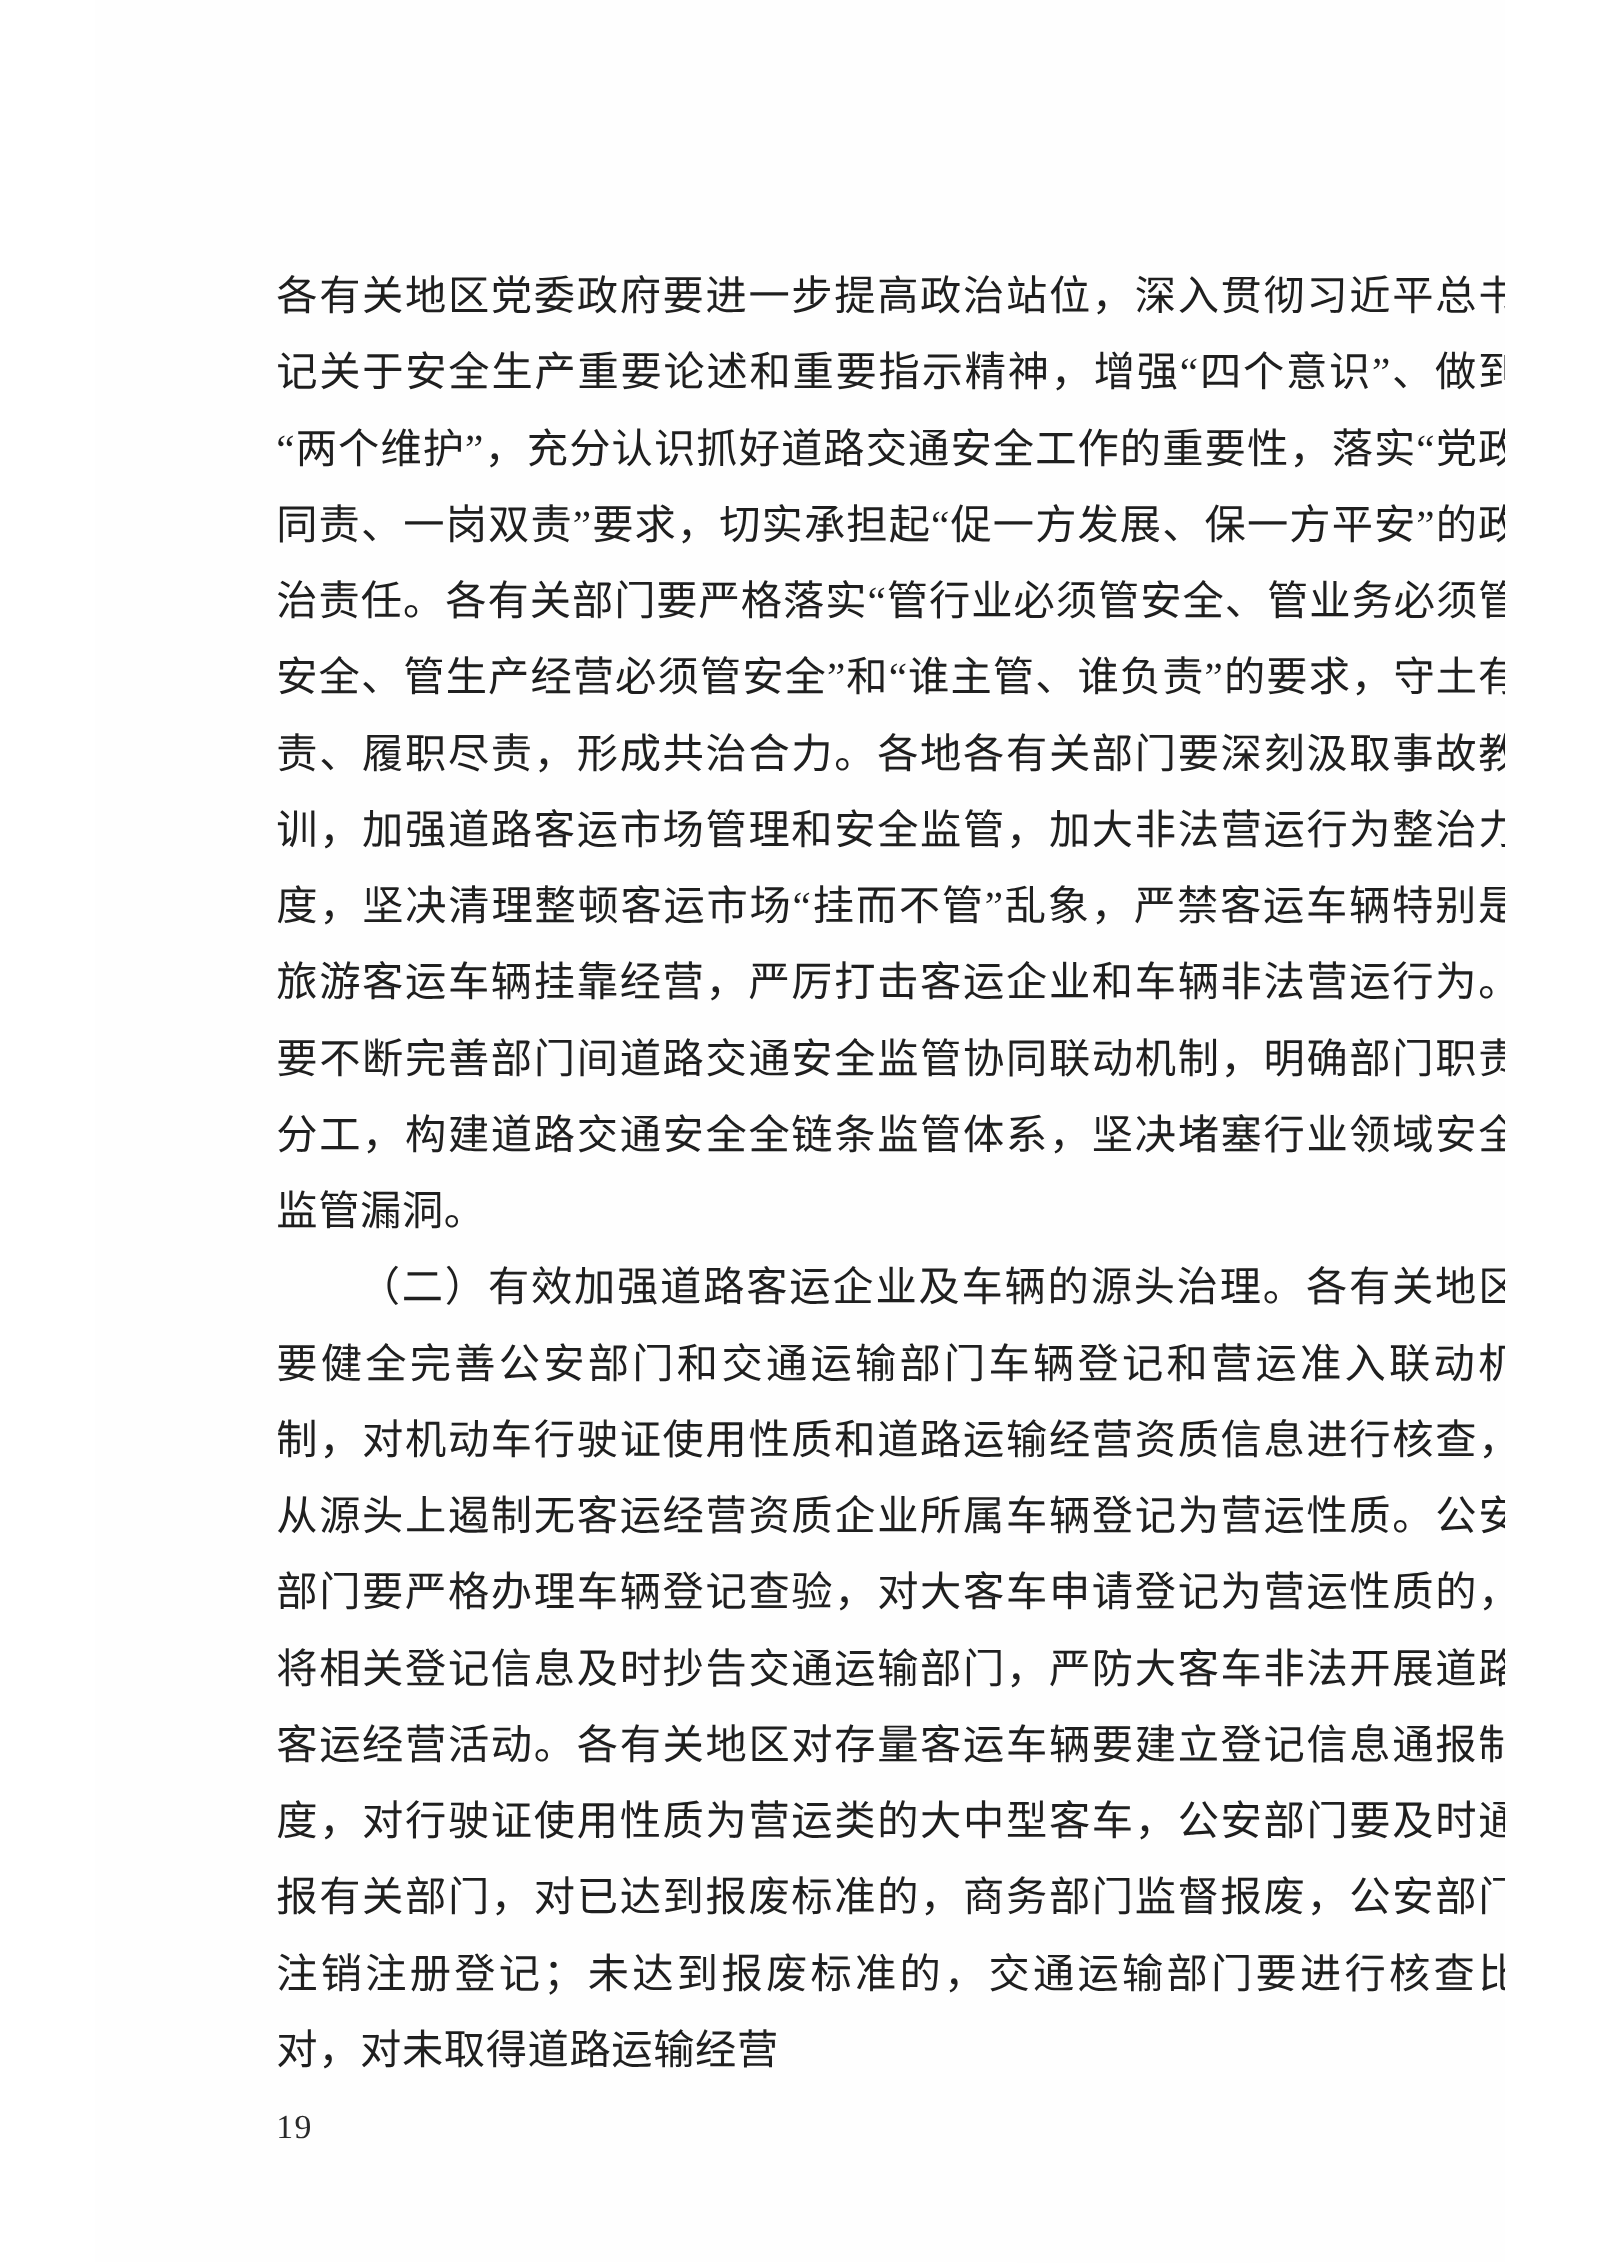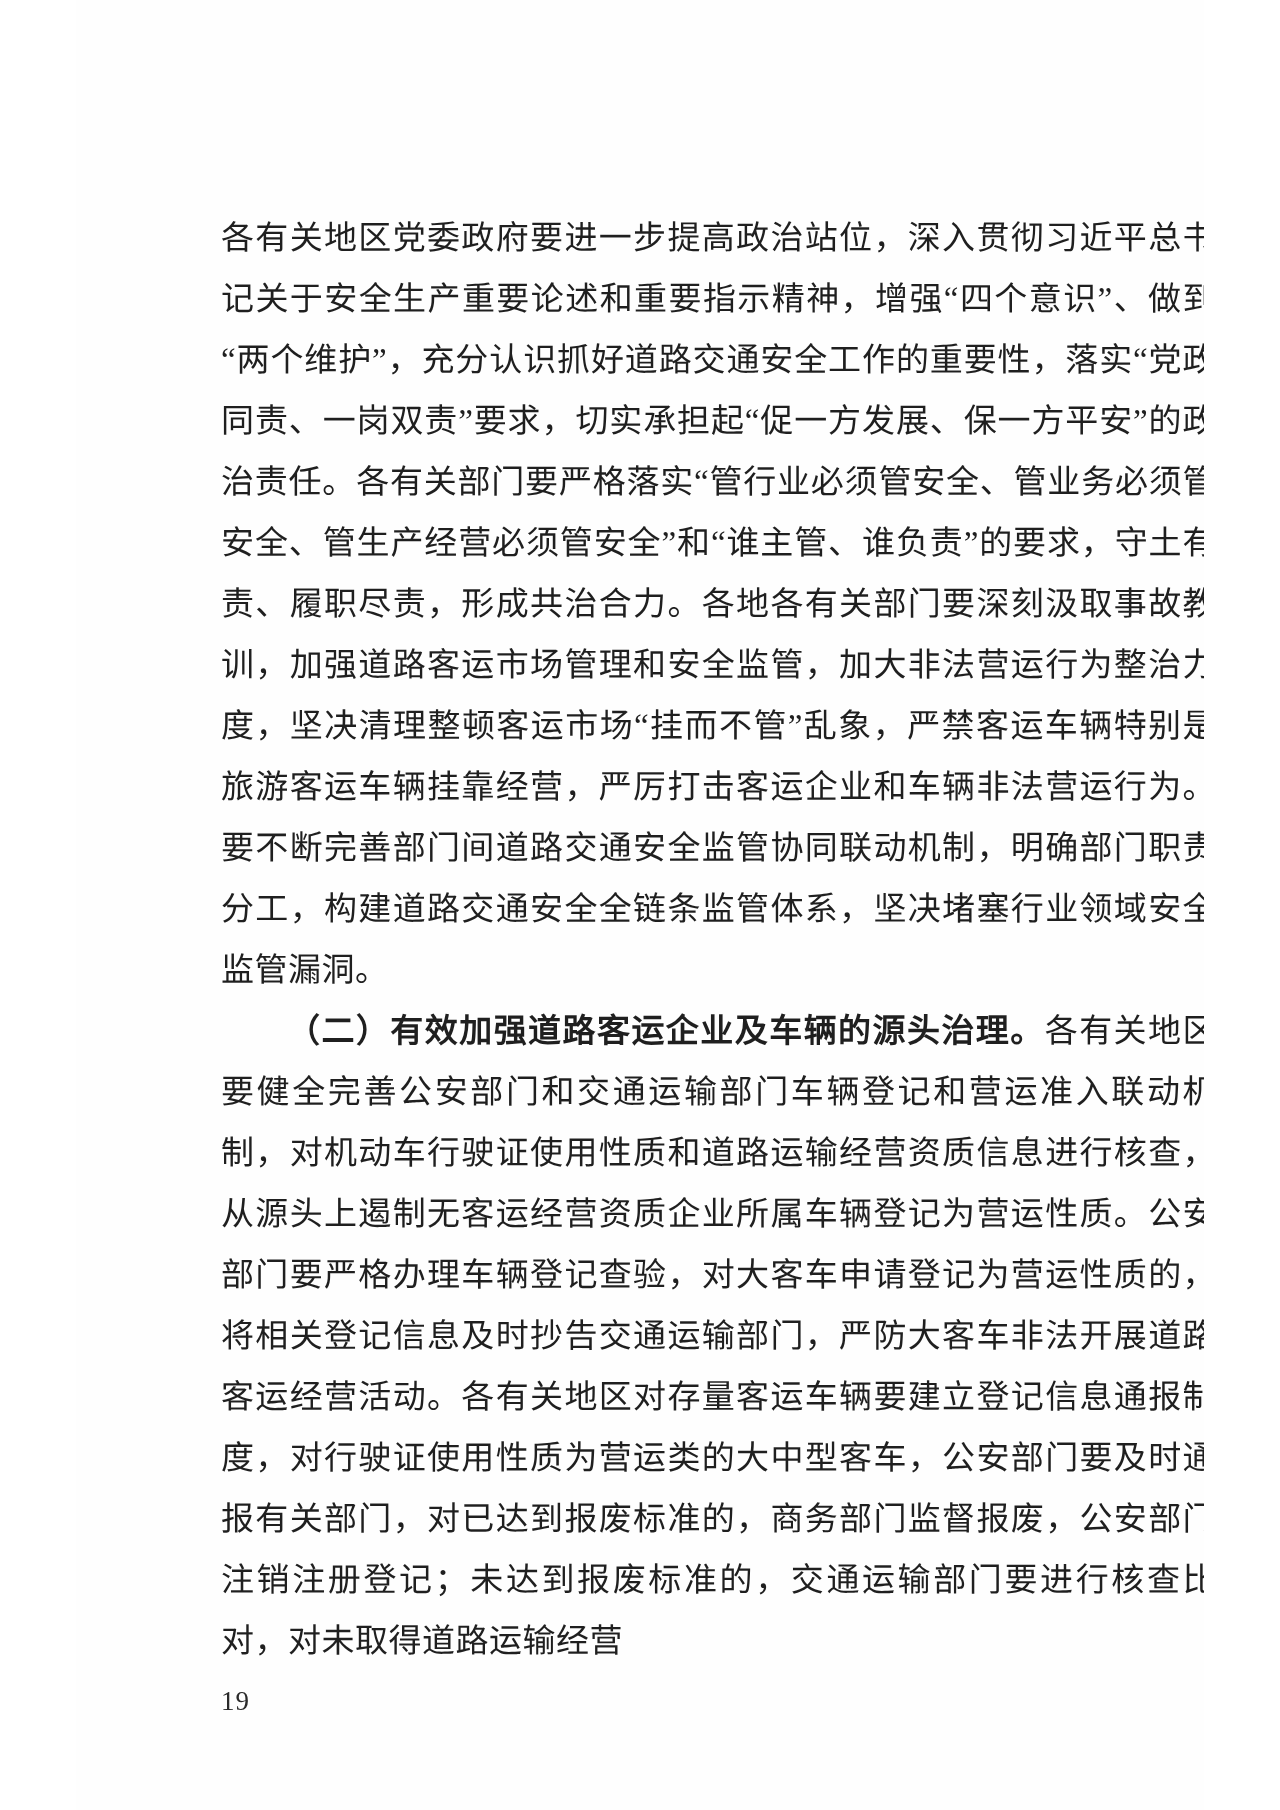--- a/index.html
+++ b/index.html
@@ -29,21 +29,21 @@
     text-align: justify;
     text-justify: inter-ideograph;
     letter-spacing: 0.5px;
     word-break: break-all;
     overflow-wrap: anywhere;
   }
   .para.indent {
     text-indent: 2em;
   }
   .para-heading {
-    font-weight: 700;
+    font-weight: 400;
   }
   .page-number {
     margin-top: 14px;
     text-align: left;
     font-size: 27px;
     letter-spacing: 1px;
     color: #2a2a2a;
     font-family: "Liberation Serif", "DejaVu Serif", serif;
   }
 </style>

